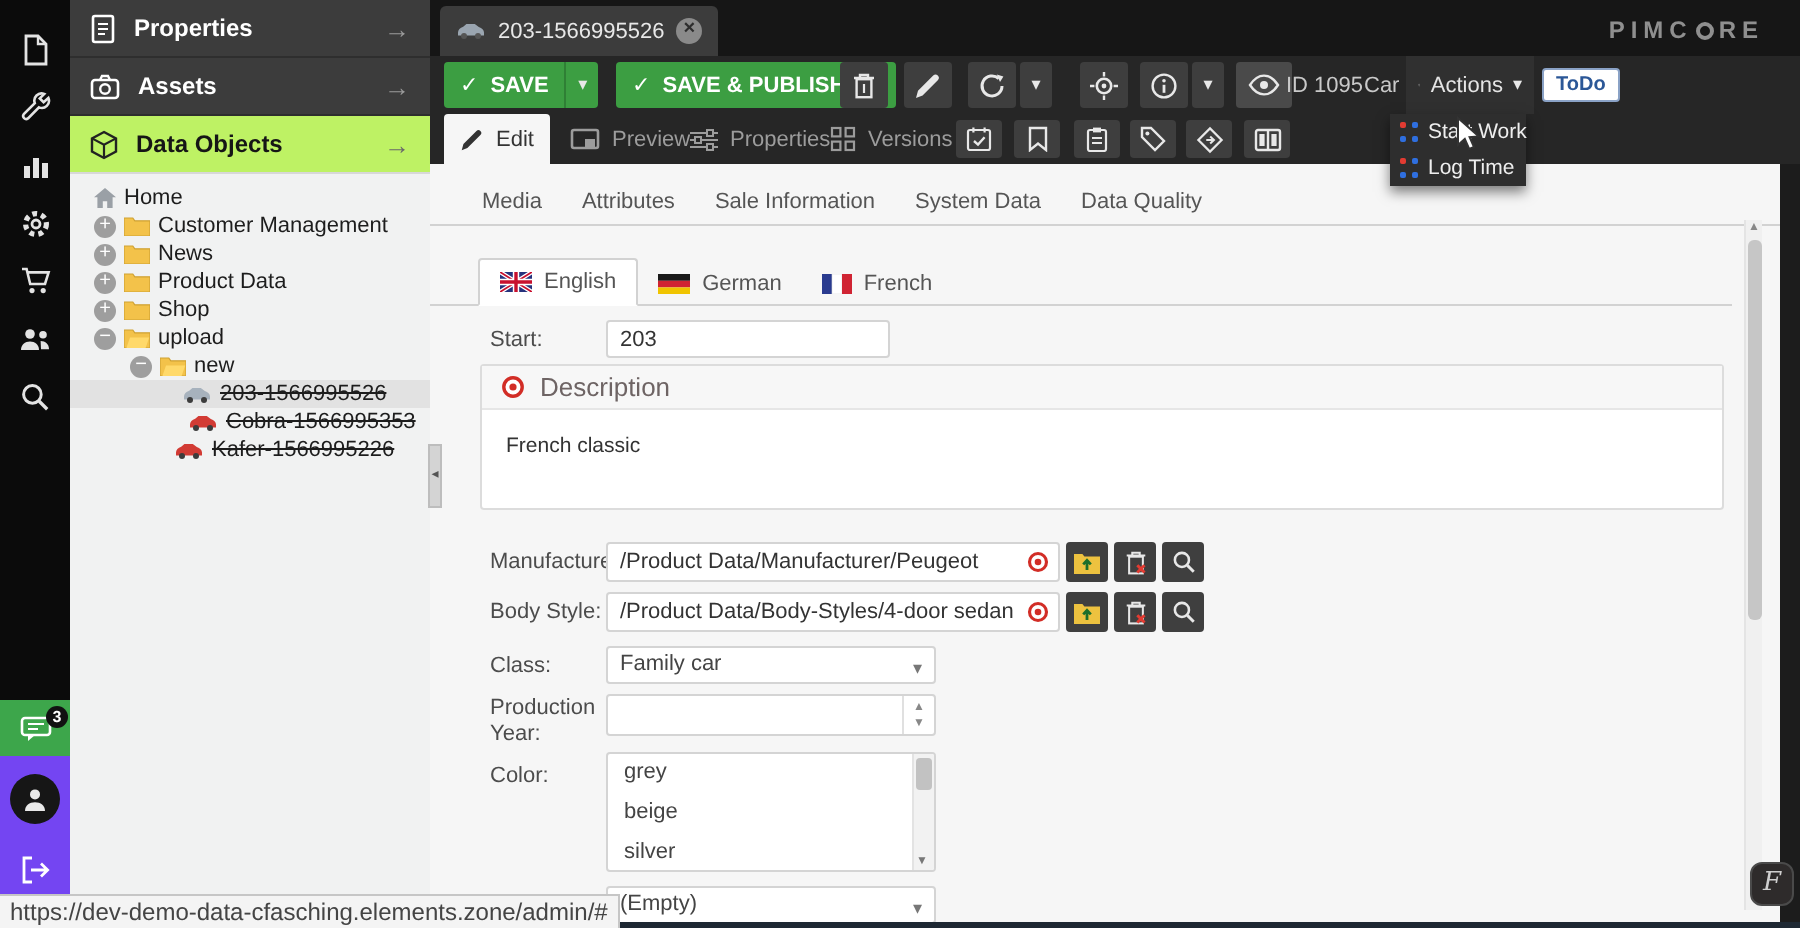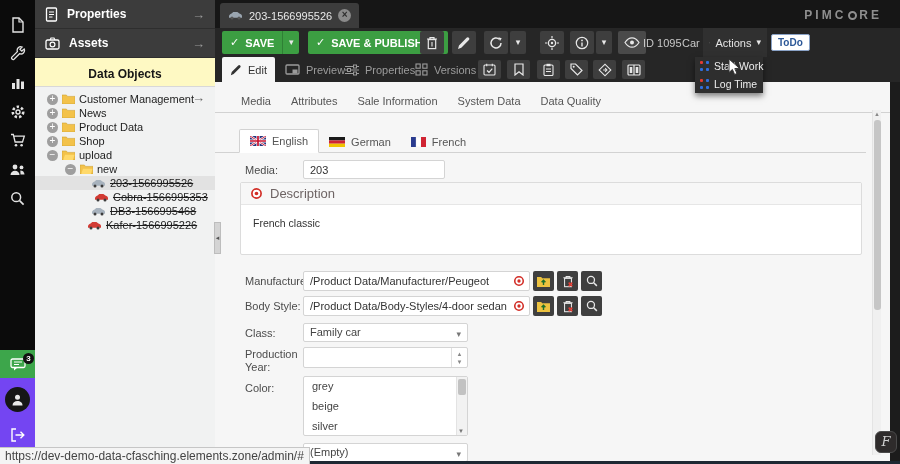--- a/index.html
+++ b/index.html
@@ -13,21 +13,21 @@
   .rail-tile-green { position:absolute; left:0; top:350px; width:35px; height:28px; background:#3da64b; display:flex; align-items:center; justify-content:center; }
   .rail-purple { position:absolute; left:0; top:378px; width:35px; height:86px; background:#7445f2; }
   .avatar-circle { position:absolute; left:5px; top:9px; width:25px; height:25px; border-radius:50%; background:#161616; display:flex; align-items:center; justify-content:center; }
   .chat-badge { position:absolute; right:1px; top:3px; min-width:11px; height:11px; border-radius:6px; background:#111; color:#fff; font-size:8px; line-height:11px; text-align:center; padding:0 2px; font-weight:bold; }
   .rail-logo { position:absolute; left:4px; top:68px; color:#fff; font-weight:bold; font-size:17px; letter-spacing:1px; }
 
   
   .explorer { position:absolute; left:35px; top:0; width:180px; height:461px; background:#f1f2f2; z-index:5; }
   .acc { height:29px; display:flex; align-items:center; padding:0 10px; gap:9px; font-size:12px; font-weight:bold; }
   .acc.dark { background:#3c3c3c; color:#fff; border-bottom:1px solid #2e2e2e; }
-  .acc.light { background:#fef9c3; color:#161616; border-bottom:1px solid #d8d8d8;flex-direction:column; }
+  .acc.light { background:#bef264; color:#161616; border-bottom:1px solid #d8d8d8; }
   .acc .arrow { margin-left:auto; font-weight:normal; font-size:13px; }
   .acc.dark .arrow { color:#9a9a9a; }
   .acc.light .arrow { color:#6a6a6a; }
   .tree { padding-top:5px; }
   .trow { height:14px; display:flex; align-items:center; gap:4px; font-size:11px; color:#1d1d1d; white-space:nowrap; }
   .trow.sel { background:#e2e2e2; }
   .expander { width:11px; height:11px; border-radius:50%; background:#9e9e9e; color:#fff; font-size:10px; line-height:10px; text-align:center; flex:none; }
   .struck { text-decoration:line-through; }
   .collapse-handle { position:absolute; right:-6px; top:222px; width:7px; height:32px; background:#d4d4d4; border:1px solid #bdbdbd; color:#555; font-size:7px; line-height:30px; text-align:center; z-index:7; }
 
@@ -194,20 +194,26 @@
       <svg width="14" height="15" viewBox="0 0 14 15">
           <path d="M7 1 13 4.2v6.6L7 14 1 10.8V4.2z" fill="none" stroke="#222" stroke-width="1.2"></path>
           <path d="M1 4.2 7 7.4 13 4.2M7 7.4V14" fill="none" stroke="#222" stroke-width="1.1"></path>
         </svg>
       <span>Data Objects</span>
       <span class="arrow">→</span>
     </div>
 
     <div class="tree">
       <div class="trow" style="padding-left:12px">
+        <svg width="11" height="10" viewBox="0 0 11 10">
+            <path d="M5.5 0 11 4.6H9.3V10H6.6V6.6H4.4V10H1.7V4.6H0z" fill="#9aa0a6"></path>
+          </svg>
+        <span>Home</span>
+      </div>
+      <div class="trow" style="padding-left:12px">
         <span class="expander">+</span>
         <svg width="13" height="10" viewBox="0 0 13 10">
             <path d="M0 1h4.4l1 1.4H13V10H0z" fill="#f3c24a" stroke="#cfa133" stroke-width=".6"></path>
           </svg>
         <span>Customer Management</span>
       </div>
       <div class="trow" style="padding-left:12px">
         <span class="expander">+</span>
         <svg width="13" height="10" viewBox="0 0 13 10">
             <path d="M0 1h4.4l1 1.4H13V10H0z" fill="#f3c24a" stroke="#cfa133" stroke-width=".6"></path>
@@ -252,28 +258,20 @@
           </svg>
         <span class="struck">203-1566995526</span>
       </div>
       <div class="trow" style="padding-left:59px">
         <svg width="15" height="9" viewBox="0 0 15 9">
             <path d="M1 5.2c0-1.1 1-2.3 2.6-2.8L5.2 1h4.2l2 1.5C13 3 14 4 14 5.2v1.6H1z" fill="#d23b34"></path>
             <circle cx="4" cy="7" r="1.5" fill="#3c3c3c"></circle>
             <circle cx="11" cy="7" r="1.5" fill="#3c3c3c"></circle>
           </svg>
         <span class="struck">Cobra-1566995353</span>
-      </div>
-      <div class="trow" style="padding-left:56px">
-        <svg width="15" height="9" viewBox="0 0 15 9">
-            <path d="M1 5.2c0-1.1 1-2.3 2.6-2.8L5.2 1h4.2l2 1.5C13 3 14 4 14 5.2v1.6H1z" fill="#a7b2bd"></path>
-            <circle cx="4" cy="7" r="1.5" fill="#3c3c3c"></circle>
-            <circle cx="11" cy="7" r="1.5" fill="#3c3c3c"></circle>
-          </svg>
-        <span class="struck">DB3-1566995468</span>
       </div>
       <div class="trow" style="padding-left:52px">
         <svg width="15" height="9" viewBox="0 0 15 9">
             <path d="M1 5.2c0-1.1 1-2.3 2.6-2.8L5.2 1h4.2l2 1.5C13 3 14 4 14 5.2v1.6H1z" fill="#d23b34"></path>
             <circle cx="4" cy="7" r="1.5" fill="#3c3c3c"></circle>
             <circle cx="11" cy="7" r="1.5" fill="#3c3c3c"></circle>
           </svg>
         <span class="struck">Kafer-1566995226</span>
       </div>
     </div>
@@ -480,21 +478,21 @@
         <div class="langtab">
           <svg width="15" height="10" viewBox="0 0 15 10">
               <rect width="5" height="10" fill="#2a3b8f"></rect>
               <rect x="5" width="5" height="10" fill="#fff" stroke="#ddd" stroke-width=".3"></rect>
               <rect x="10" width="5" height="10" fill="#d02433"></rect>
             </svg>
           <span>French</span>
         </div>
       </div>
 
-      <span class="flabel" style="top:82px">Media:</span>
+      <span class="flabel" style="top:82px">Start:</span>
       <input class="finput" style="position: absolute; left: 88px; top: 78px; width: 142px; height: 19px;" readonly="" value="203">
 
       <div class="desc-panel">
         <div class="desc-head">
           <svg width="13" height="13" viewBox="0 0 13 13">
               <circle cx="6.5" cy="6.5" r="4.6" fill="#fff" stroke="#d22d26" stroke-width="1.7"></circle>
               <circle cx="6.5" cy="6.5" r="1.8" fill="#d22d26"></circle>
             </svg>
           <span>Description</span>
         </div>

